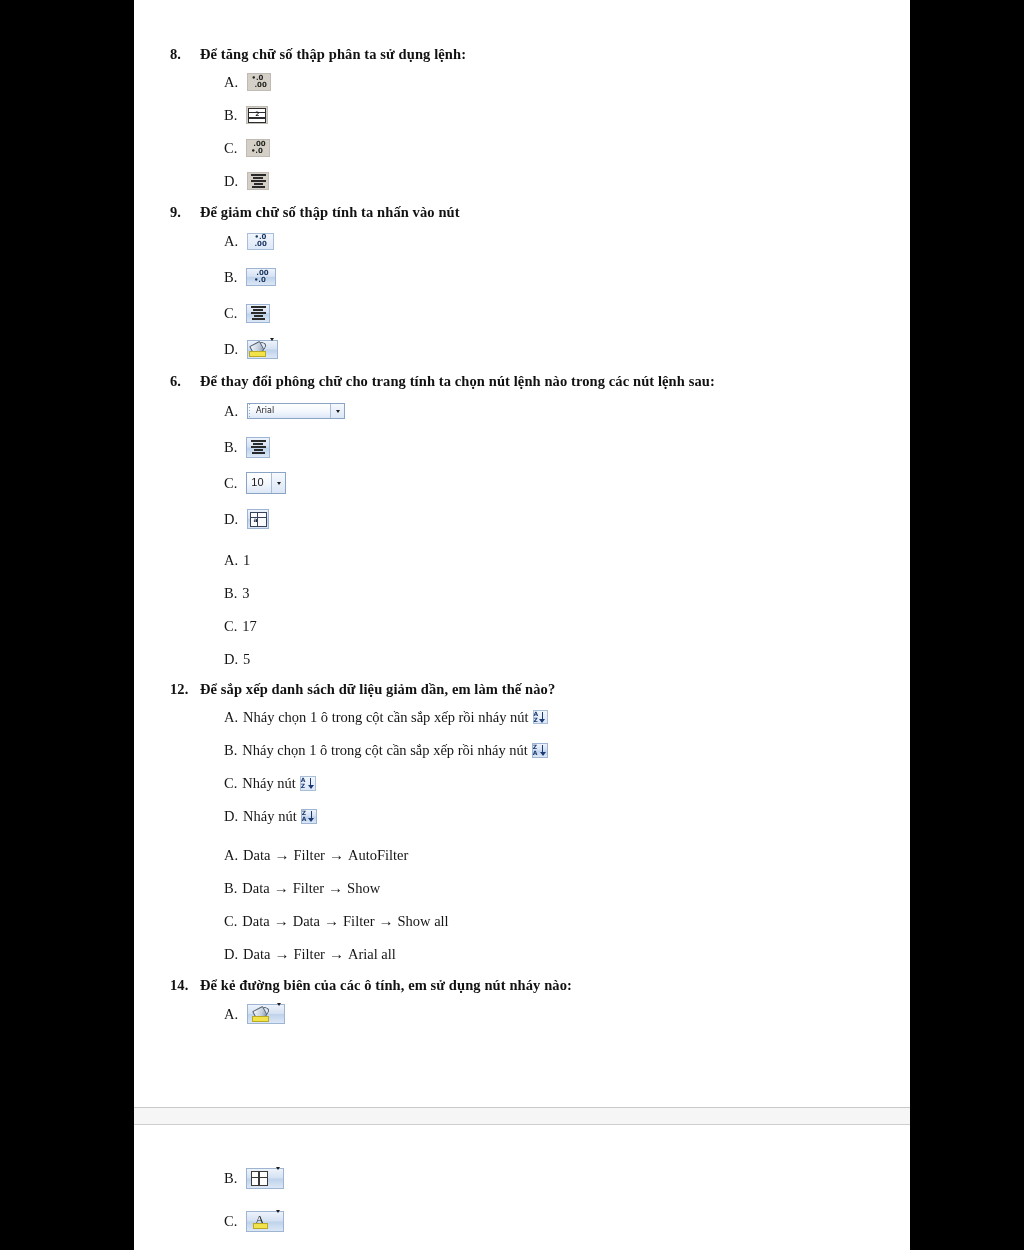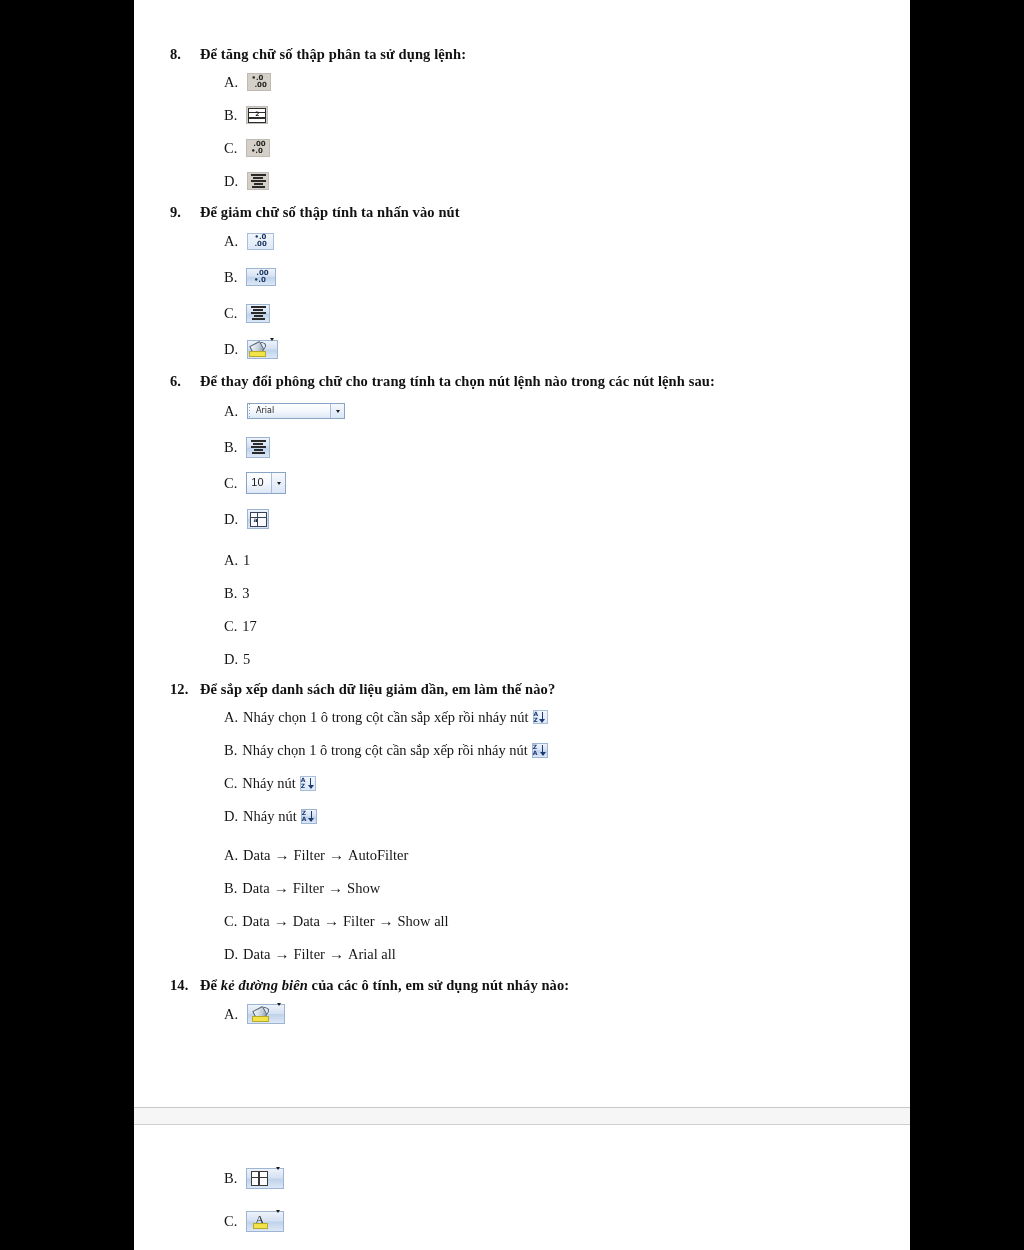--- a/index.html
+++ b/index.html
@@ -80,21 +80,21 @@
     line-height: 1.22;
   }
   .q-num {
     width: 30px;
     flex: 0 0 30px;
     text-align: left;
     font-weight: bold;
   }
   .q-num.wide { width: 30px; }
   .q-text { flex: 1 1 auto; }
-  .q-text .ital { font-style: italic; }
+  .q-text .ital { }
 
   .options {
     margin-top: 2px;
   }
 
   .option {
     display: flex;
     align-items: center;
     min-height: 22px;
     font-size: 14.5px;

